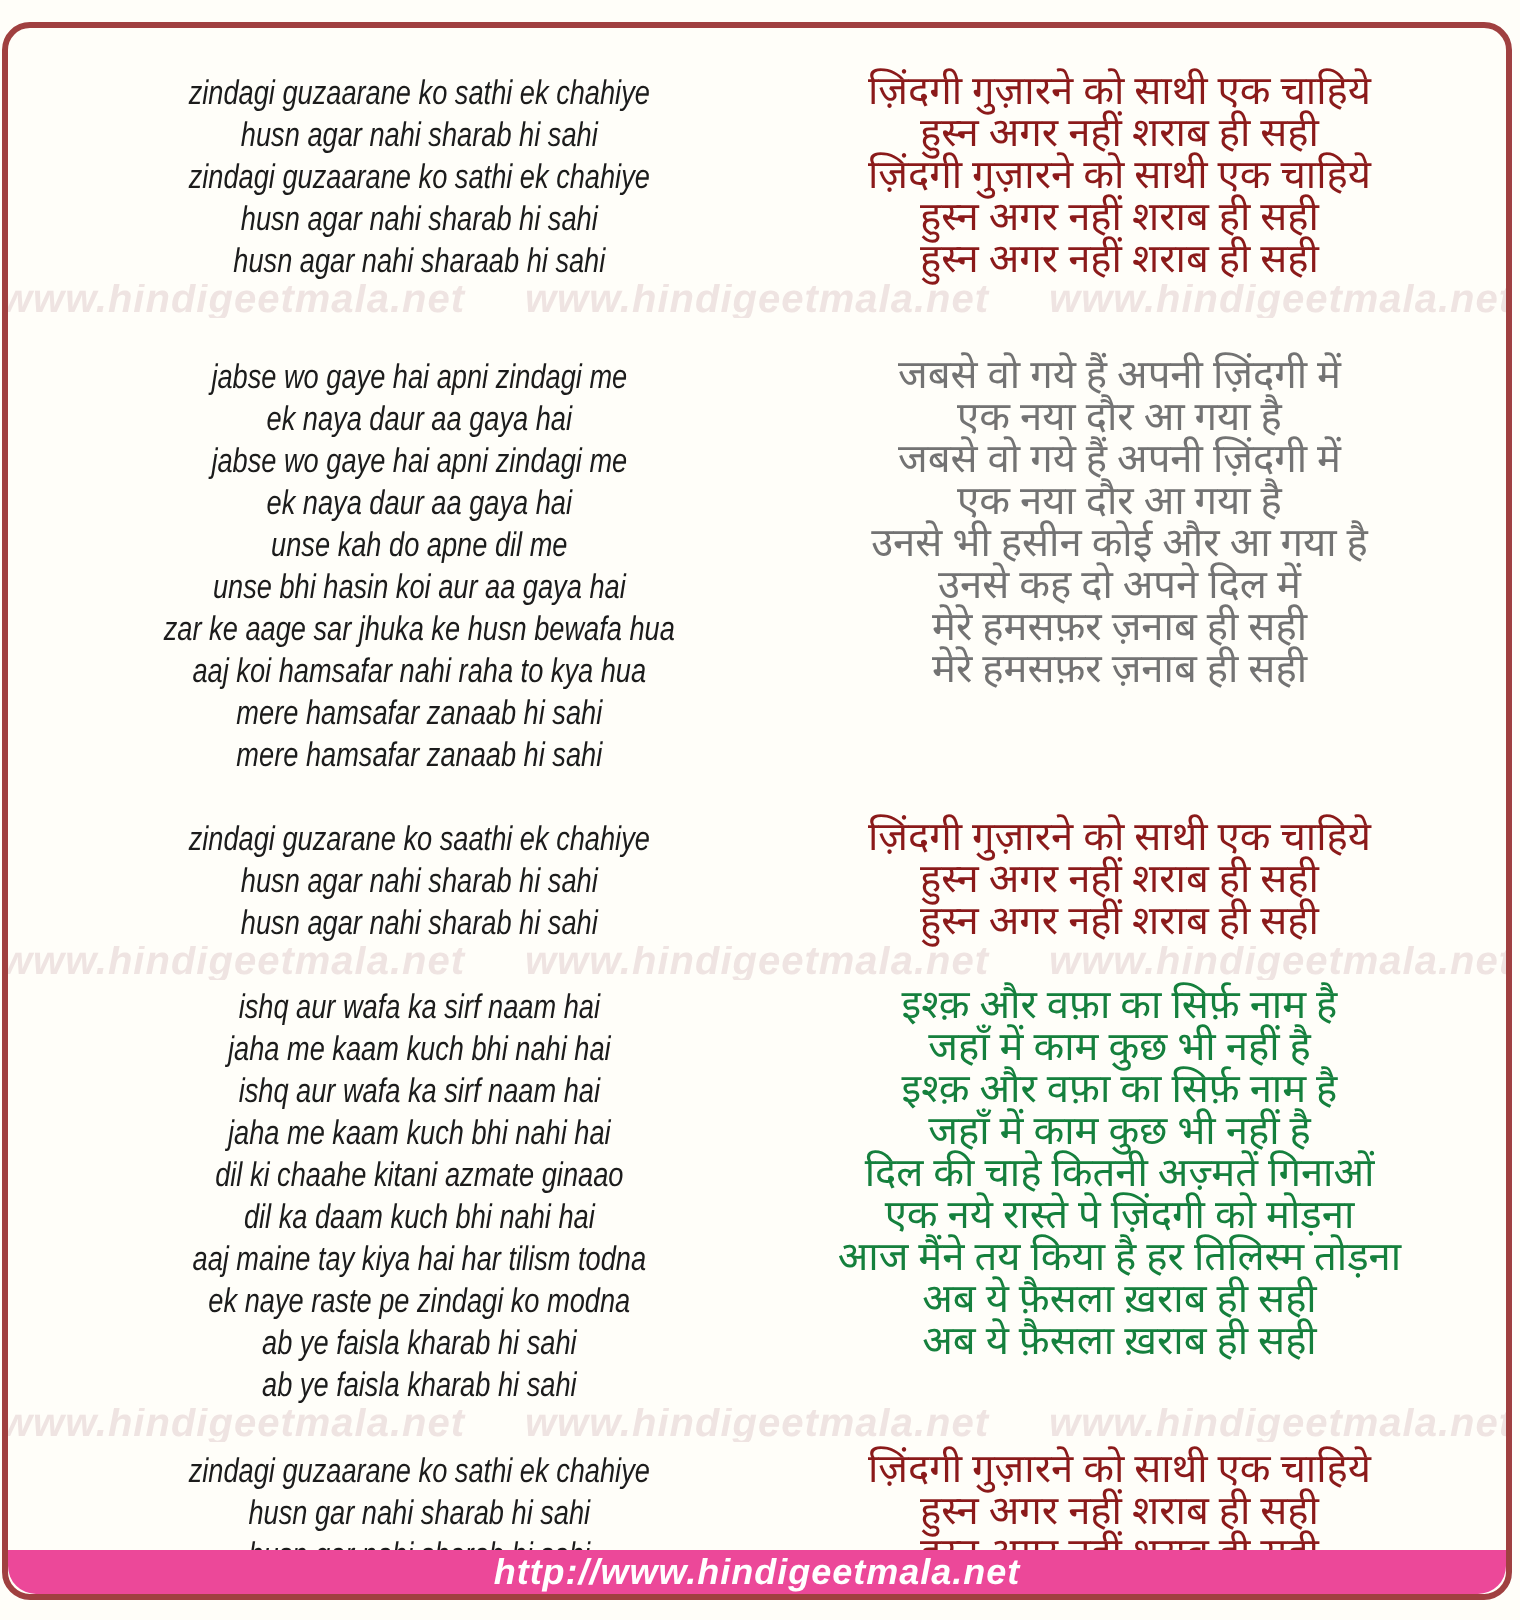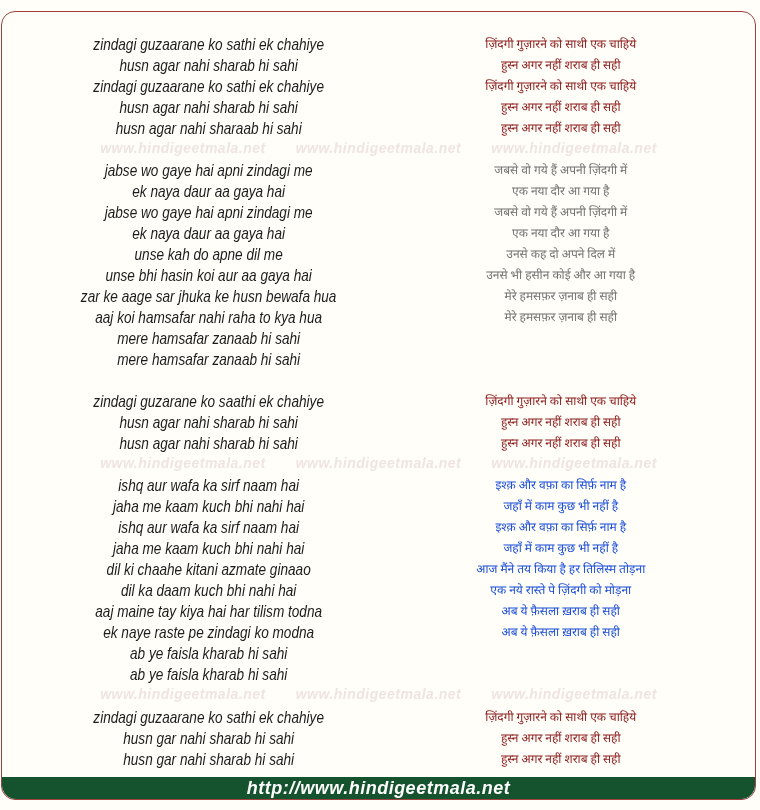--- a/index.html
+++ b/index.html
@@ -7,61 +7,61 @@
     width:760px;height:810px;
     background:#FFFEF9;
     overflow:hidden;
     font-family:"Liberation Sans",sans-serif;
     position:relative;
   }
   .panel{
     position:absolute;
     left:1px;top:11px;
     width:755px;height:789px;
-    border:1px solid #0369a1;
+    border:3px solid #0369a1;
     border-radius:14px;
     box-sizing:border-box;
   }
   .content{position:absolute;left:0;top:0;width:100%;}
   .stanza{display:flex;width:100%;}
   .col{width:50%;box-sizing:border-box;text-align:center;}
   .col.roman{
     padding-left:46px;
     color:#1C1C1C;
     font-style:italic;
     font-size:17px;
     line-height:21px;
     transform:scaleX(0.8);
   }
   .col.hindi{
     padding-right:12px;
     color:#8B1A1A;
-    font-size:12px;
+    font-size:20px;
     line-height:21px;
     font-family:"Liberation Serif",serif;
   }
   .rline,.hline{white-space:nowrap;}
   #s0{margin-top:22px;}
-  #s1{margin-top:3px;}
+  #s1{margin-top:19px;}
   #s2{margin-top:21px;justify-content:space-between;}
   #s3{margin-top:3px;}
   #s4{margin-top:4px;}
   .wmrow{
     height:17px;
     margin:1px 0 0 0;
     display:flex;
     justify-content:center;
     gap:30px;
     overflow:hidden;
   }
   .wm{
     color:#EFE4E2;
     font-weight:700;
     font-style:italic;
-    font-size:14px;
+    font-size:20px;
     line-height:17px;
     letter-spacing:0.5px;
     white-space:nowrap;
   }
   .footer-bar{
     position:absolute;
     left:0;right:0;bottom:0;
     height:22px;
     background:#850E0E;
     border-radius:0 0 14px 14px;
@@ -113,22 +113,22 @@
           <div class="rline">zar ke aage sar jhuka ke husn bewafa hua</div>
           <div class="rline">aaj koi hamsafar nahi raha to kya hua</div>
           <div class="rline">mere hamsafar zanaab hi sahi</div>
           <div class="rline">mere hamsafar zanaab hi sahi</div>
         </div>
         <div class="col hindi" style="color: #737373;">
           <div class="hline">जबसे वो गये हैं अपनी ज़िंदगी में</div>
           <div class="hline">एक नया दौर आ गया है</div>
           <div class="hline">जबसे वो गये हैं अपनी ज़िंदगी में</div>
           <div class="hline">एक नया दौर आ गया है</div>
+          <div class="hline">उनसे भी हसीन कोई और आ गया है</div>
           <div class="hline">उनसे कह दो अपने दिल में</div>
-          <div class="hline">उनसे भी हसीन कोई और आ गया है</div>
           <div class="hline">मेरे हमसफ़र ज़नाब ही सही</div>
           <div class="hline">मेरे हमसफ़र ज़नाब ही सही</div>
         </div>
       </div>
       <div class="stanza" id="s2">
         <div class="col roman" style="color: rgb(28, 28, 28);">
           <div class="rline">zindagi guzarane ko saathi ek chahiye</div>
           <div class="rline">husn agar nahi sharab hi sahi</div>
           <div class="rline">husn agar nahi sharab hi sahi</div>
         </div>
@@ -149,27 +149,28 @@
           <div class="rline">jaha me kaam kuch bhi nahi hai</div>
           <div class="rline">ishq aur wafa ka sirf naam hai</div>
           <div class="rline">jaha me kaam kuch bhi nahi hai</div>
           <div class="rline">dil ki chaahe kitani azmate ginaao</div>
           <div class="rline">dil ka daam kuch bhi nahi hai</div>
           <div class="rline">aaj maine tay kiya hai har tilism todna</div>
           <div class="rline">ek naye raste pe zindagi ko modna</div>
           <div class="rline">ab ye faisla kharab hi sahi</div>
           <div class="rline">ab ye faisla kharab hi sahi</div>
         </div>
-        <div class="col hindi" style="color: #1d4ed8;">
+        <div class="col hindi" style="color: #15803d;">
           <div class="hline">इश्क़ और वफ़ा का सिर्फ़ नाम है</div>
           <div class="hline">जहाँ में काम कुछ भी नहीं है</div>
           <div class="hline">इश्क़ और वफ़ा का सिर्फ़ नाम है</div>
           <div class="hline">जहाँ में काम कुछ भी नहीं है</div>
+          <div class="hline">दिल की चाहे कितनी अज़्मतें गिनाओं</div>
+          <div class="hline">एक नये रास्ते पे ज़िंदगी को मोड़ना</div>
           <div class="hline">आज मैंने तय किया है हर तिलिस्म तोड़ना</div>
-          <div class="hline">एक नये रास्ते पे ज़िंदगी को मोड़ना</div>
           <div class="hline">अब ये फ़ैसला ख़राब ही सही</div>
           <div class="hline">अब ये फ़ैसला ख़राब ही सही</div>
         </div>
       </div>
       <div class="wmrow">
         <span class="wm" style="color: rgb(239, 228, 226);">www.hindigeetmala.net</span>
         <span class="wm" style="color: rgb(239, 228, 226);">www.hindigeetmala.net</span>
         <span class="wm" style="color: rgb(239, 228, 226);">www.hindigeetmala.net</span>
       </div>
       <div class="stanza" id="s4">
@@ -178,16 +179,16 @@
           <div class="rline">husn gar nahi sharab hi sahi</div>
           <div class="rline">husn gar nahi sharab hi sahi</div>
         </div>
         <div class="col hindi" style="color: rgb(139, 26, 26);">
           <div class="hline">ज़िंदगी गुज़ारने को साथी एक चाहिये</div>
           <div class="hline">हुस्न अगर नहीं शराब ही सही</div>
           <div class="hline">हुस्न अगर नहीं शराब ही सही</div>
         </div>
       </div>
     </div>
-  <div class="footer-bar" style="background: #14532d;">
+  <div class="footer-bar" style="background: #ec4899;">
     <span>http://www.hindigeetmala.net</span>
   </div>
 </div>
 
 </body></html>

